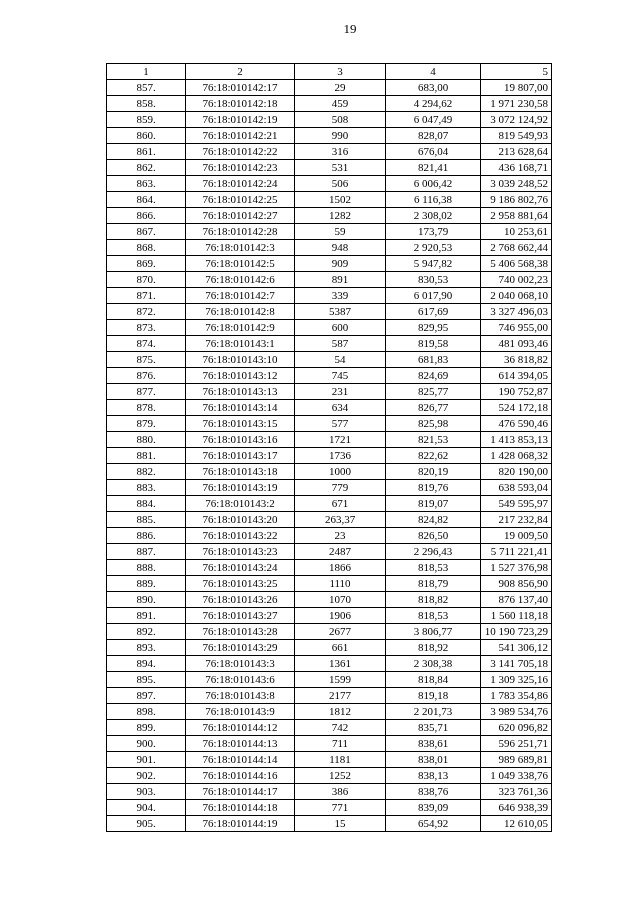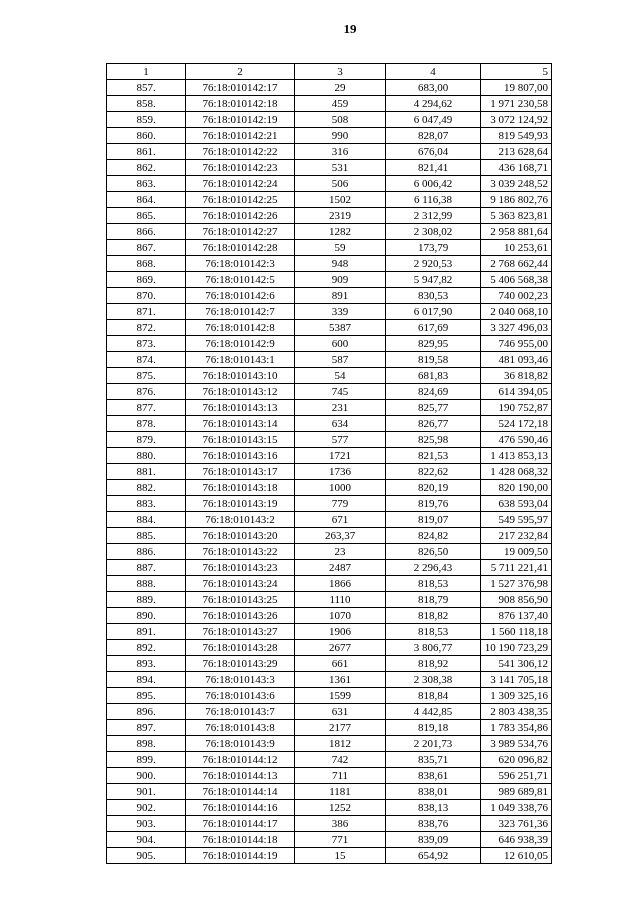--- a/index.html
+++ b/index.html
@@ -5,21 +5,21 @@
   html,body{margin:0;padding:0;}
   body{
     position:relative;
     width:640px;height:905px;
     background:#ffffff;color:#000000;
     font-family:"Liberation Serif",serif;
     overflow:hidden;
   }
   .page-number{
     position:absolute;top:21px;left:60px;width:580px;
-    text-align:center;font-size:13px;font-weight:bold;
+    text-align:center;font-size:13px;
   }
   table.data{
     position:absolute;top:63px;left:106px;
     border-collapse:collapse;table-layout:fixed;
   }
   table.data th, table.data td{
     border:1px solid #000;
     font-size:11px;font-weight:normal;
     padding:1px 3px;height:13px;line-height:1.1;
     white-space:nowrap;overflow:hidden;
@@ -97,27 +97,20 @@
         <td class="c5">3 039 248,52</td>
       </tr>
       <tr>
         <td class="c1">864.</td>
         <td class="c2">76:18:010142:25</td>
         <td class="c3">1502</td>
         <td class="c4">6 116,38</td>
         <td class="c5">9 186 802,76</td>
       </tr>
       <tr>
-        <td class="c1">865.</td>
-        <td class="c2">76:18:010142:26</td>
-        <td class="c3">2319</td>
-        <td class="c4">2 312,99</td>
-        <td class="c5">5 363 823,81</td>
-      </tr>
-      <tr>
         <td class="c1">866.</td>
         <td class="c2">76:18:010142:27</td>
         <td class="c3">1282</td>
         <td class="c4">2 308,02</td>
         <td class="c5">2 958 881,64</td>
       </tr>
       <tr>
         <td class="c1">867.</td>
         <td class="c2">76:18:010142:28</td>
         <td class="c3">59</td>
@@ -314,27 +307,20 @@
         <td class="c5">3 141 705,18</td>
       </tr>
       <tr>
         <td class="c1">895.</td>
         <td class="c2">76:18:010143:6</td>
         <td class="c3">1599</td>
         <td class="c4">818,84</td>
         <td class="c5">1 309 325,16</td>
       </tr>
       <tr>
-        <td class="c1">896.</td>
-        <td class="c2">76:18:010143:7</td>
-        <td class="c3">631</td>
-        <td class="c4">4 442,85</td>
-        <td class="c5">2 803 438,35</td>
-      </tr>
-      <tr>
         <td class="c1">897.</td>
         <td class="c2">76:18:010143:8</td>
         <td class="c3">2177</td>
         <td class="c4">819,18</td>
         <td class="c5">1 783 354,86</td>
       </tr>
       <tr>
         <td class="c1">898.</td>
         <td class="c2">76:18:010143:9</td>
         <td class="c3">1812</td>

